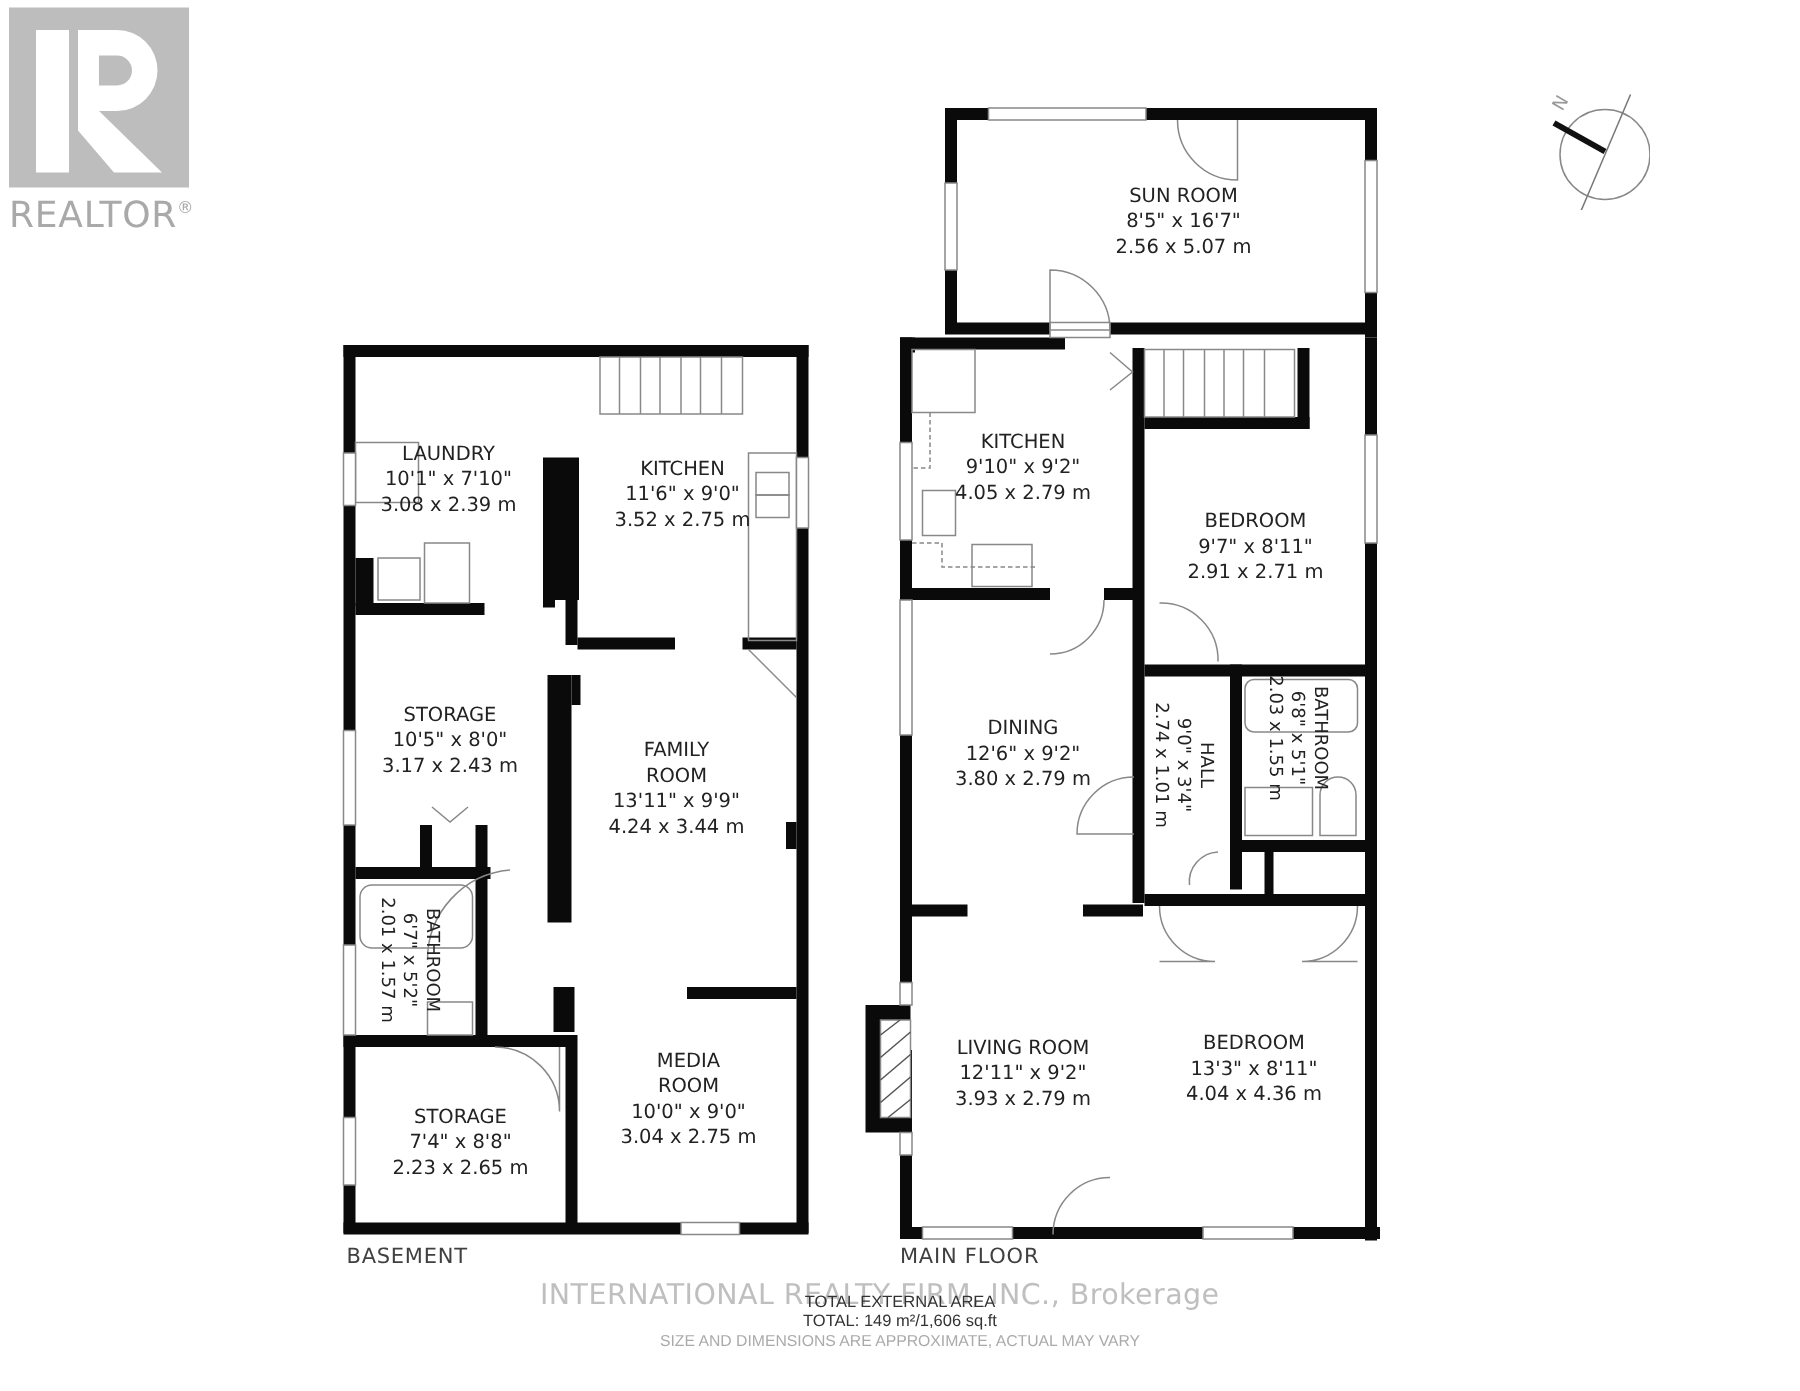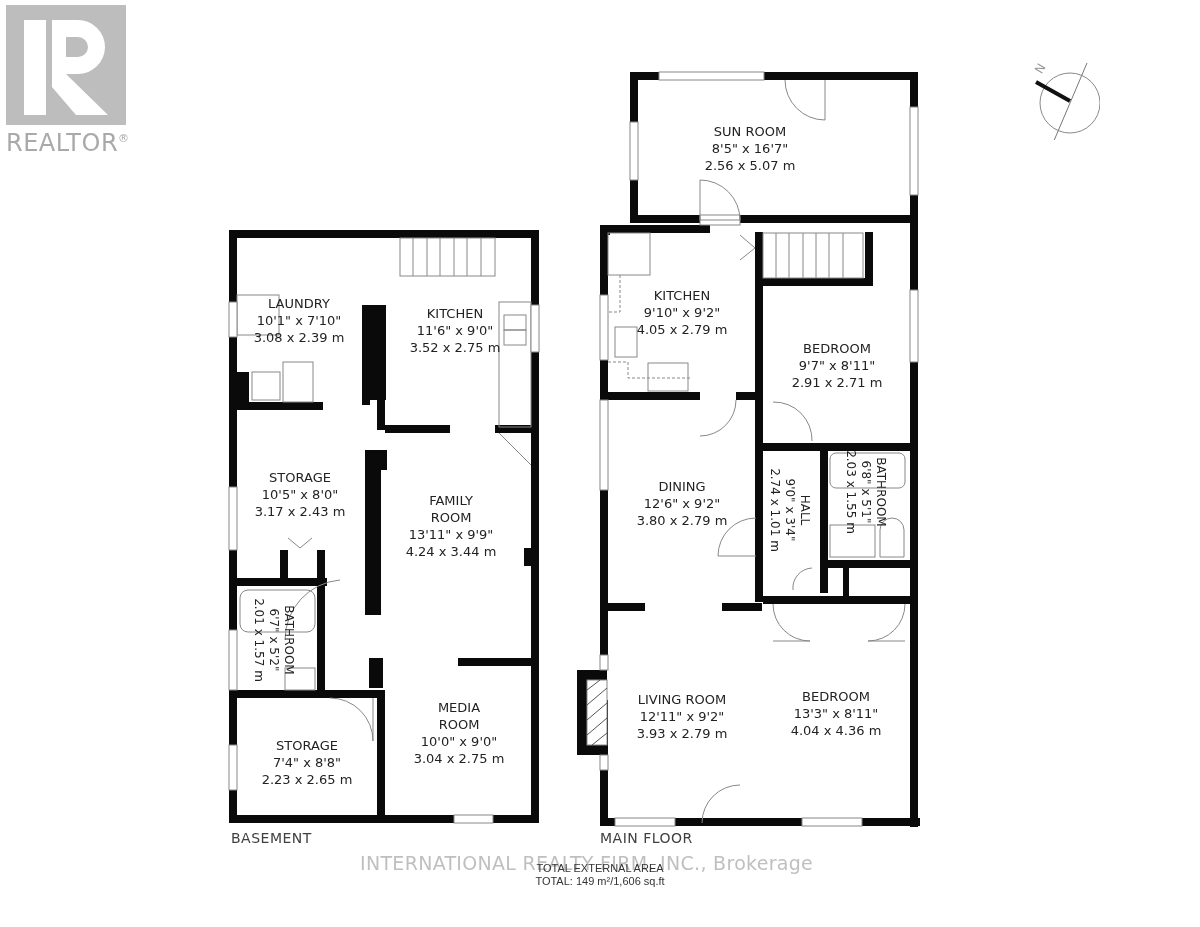--- a/index.html
+++ b/index.html
@@ -224,21 +224,21 @@
   <div>7'4" x 8'8"</div>
   <div>2.23 x 2.65 m</div>
 </div>
 <div class="room-label" style="left:459px; top:733px;">
   <div>MEDIA</div>
   <div>ROOM</div>
   <div>10'0" x 9'0"</div>
   <div>3.04 x 2.75 m</div>
 </div>
 
-<div class="room-label" style="left:750px; top:148px;text-align:center;">
+<div class="room-label" style="left:789px; top:148px;text-align:center;">
   <div>SUN ROOM</div>
   <div>8'5" x 16'7"</div>
   <div>2.56 x 5.07 m</div>
 </div>
 <div class="room-label" style="left:682px; top:312px;">
   <div>KITCHEN</div>
   <div>9'10" x 9'2"</div>
   <div>4.05 x 2.79 m</div>
 </div>
 <div class="room-label" style="left:837px; top:365px;">
@@ -272,13 +272,14 @@
   <div>4.04 x 4.36 m</div>
 </div>
 
 <div class="floor-label" style="left:231px; top:830px;">BASEMENT</div>
 <div class="floor-label" style="left:600px; top:830px;">MAIN FLOOR</div>
 
 <div class="watermark">INTERNATIONAL REALTY FIRM, INC., Brokerage</div>
 <div class="area-block">
   <div>TOTAL EXTERNAL AREA</div>
   <div>TOTAL: 149 m²/1,606 sq.ft</div>
+  <div class="disclaimer">SIZE AND DIMENSIONS ARE APPROXIMATE, ACTUAL MAY VARY</div>
 </div>
 
 </body></html>

